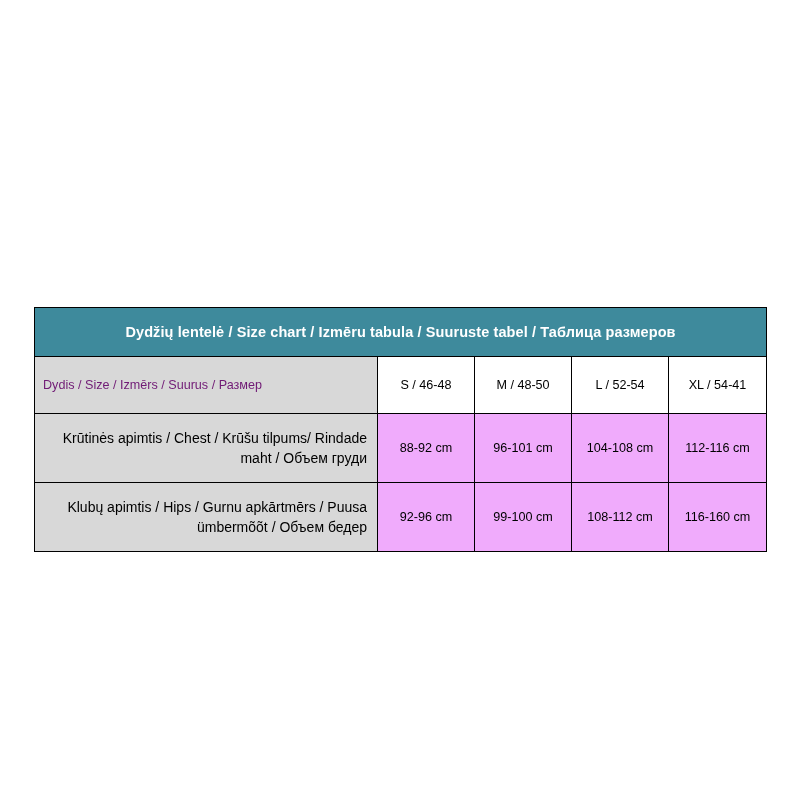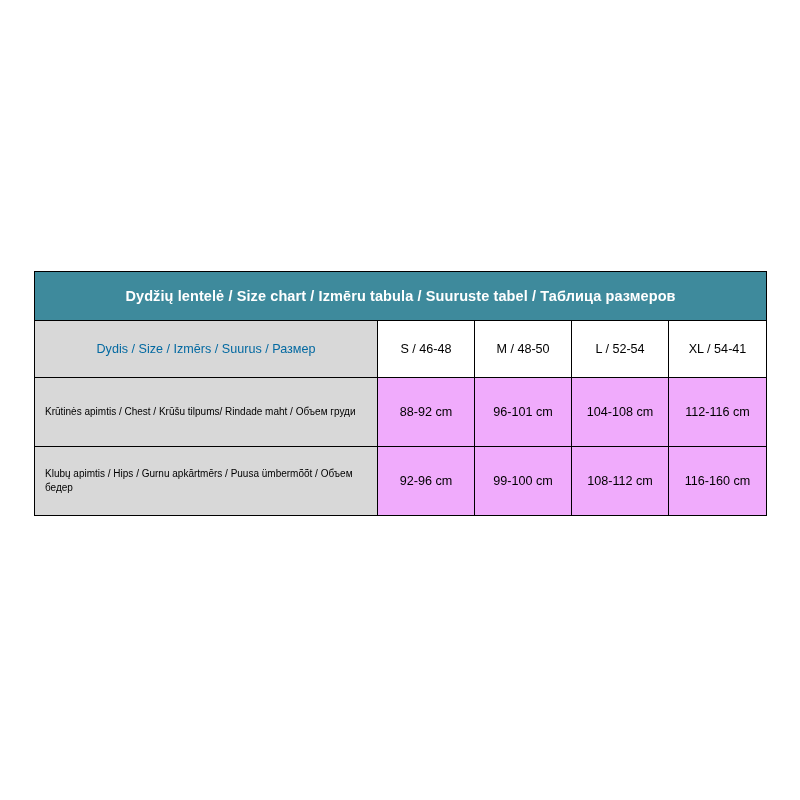--- a/index.html
+++ b/index.html
@@ -8,20 +8,21 @@
     width: 800px;
     height: 800px;
     background: #ffffff;
     font-family: "Liberation Sans", sans-serif;
   }
   .page {
     position: relative;
     width: 800px;
     height: 680px;
     background: #ffffff;
+    margin-top: 36px;
   }
   .chart-wrap {
     position: absolute;
     left: 34px;
     top: 271px;
     width: 732px;
   }
   table.size-chart {
     width: 732px;
     border-collapse: collapse;
@@ -37,37 +38,36 @@
     color: #ffffff;
     text-align: center;
     font-weight: bold;
     font-size: 14.5px;
     height: 40px;
     padding: 4px 6px !important;
     letter-spacing: 0.1px;
   }
   .hdr-label {
     background: #d8d8d8;
-    text-align: center;
     font-size: 12.6px;
-    color: #0369a1;
+    color: #701a75;
     height: 40px;
     padding: 4px 8px !important;
   }
   .hdr-size {
     background: #ffffff;
     text-align: center;
     font-size: 12.6px;
     color: #000000;
     height: 40px;
   }
   .row-label {
     background: #d8d8d8;
-    text-align: left;
-    font-size: 10px;
+    text-align: right;
+    font-size: 14px;
     color: #000000;
     line-height: 1.45;
     padding: 6px 10px !important;
     height: 52px;
   }
   .cell-val {
     background: #f0abfc;
     text-align: center;
     font-size: 12.6px;
     color: #000000;

